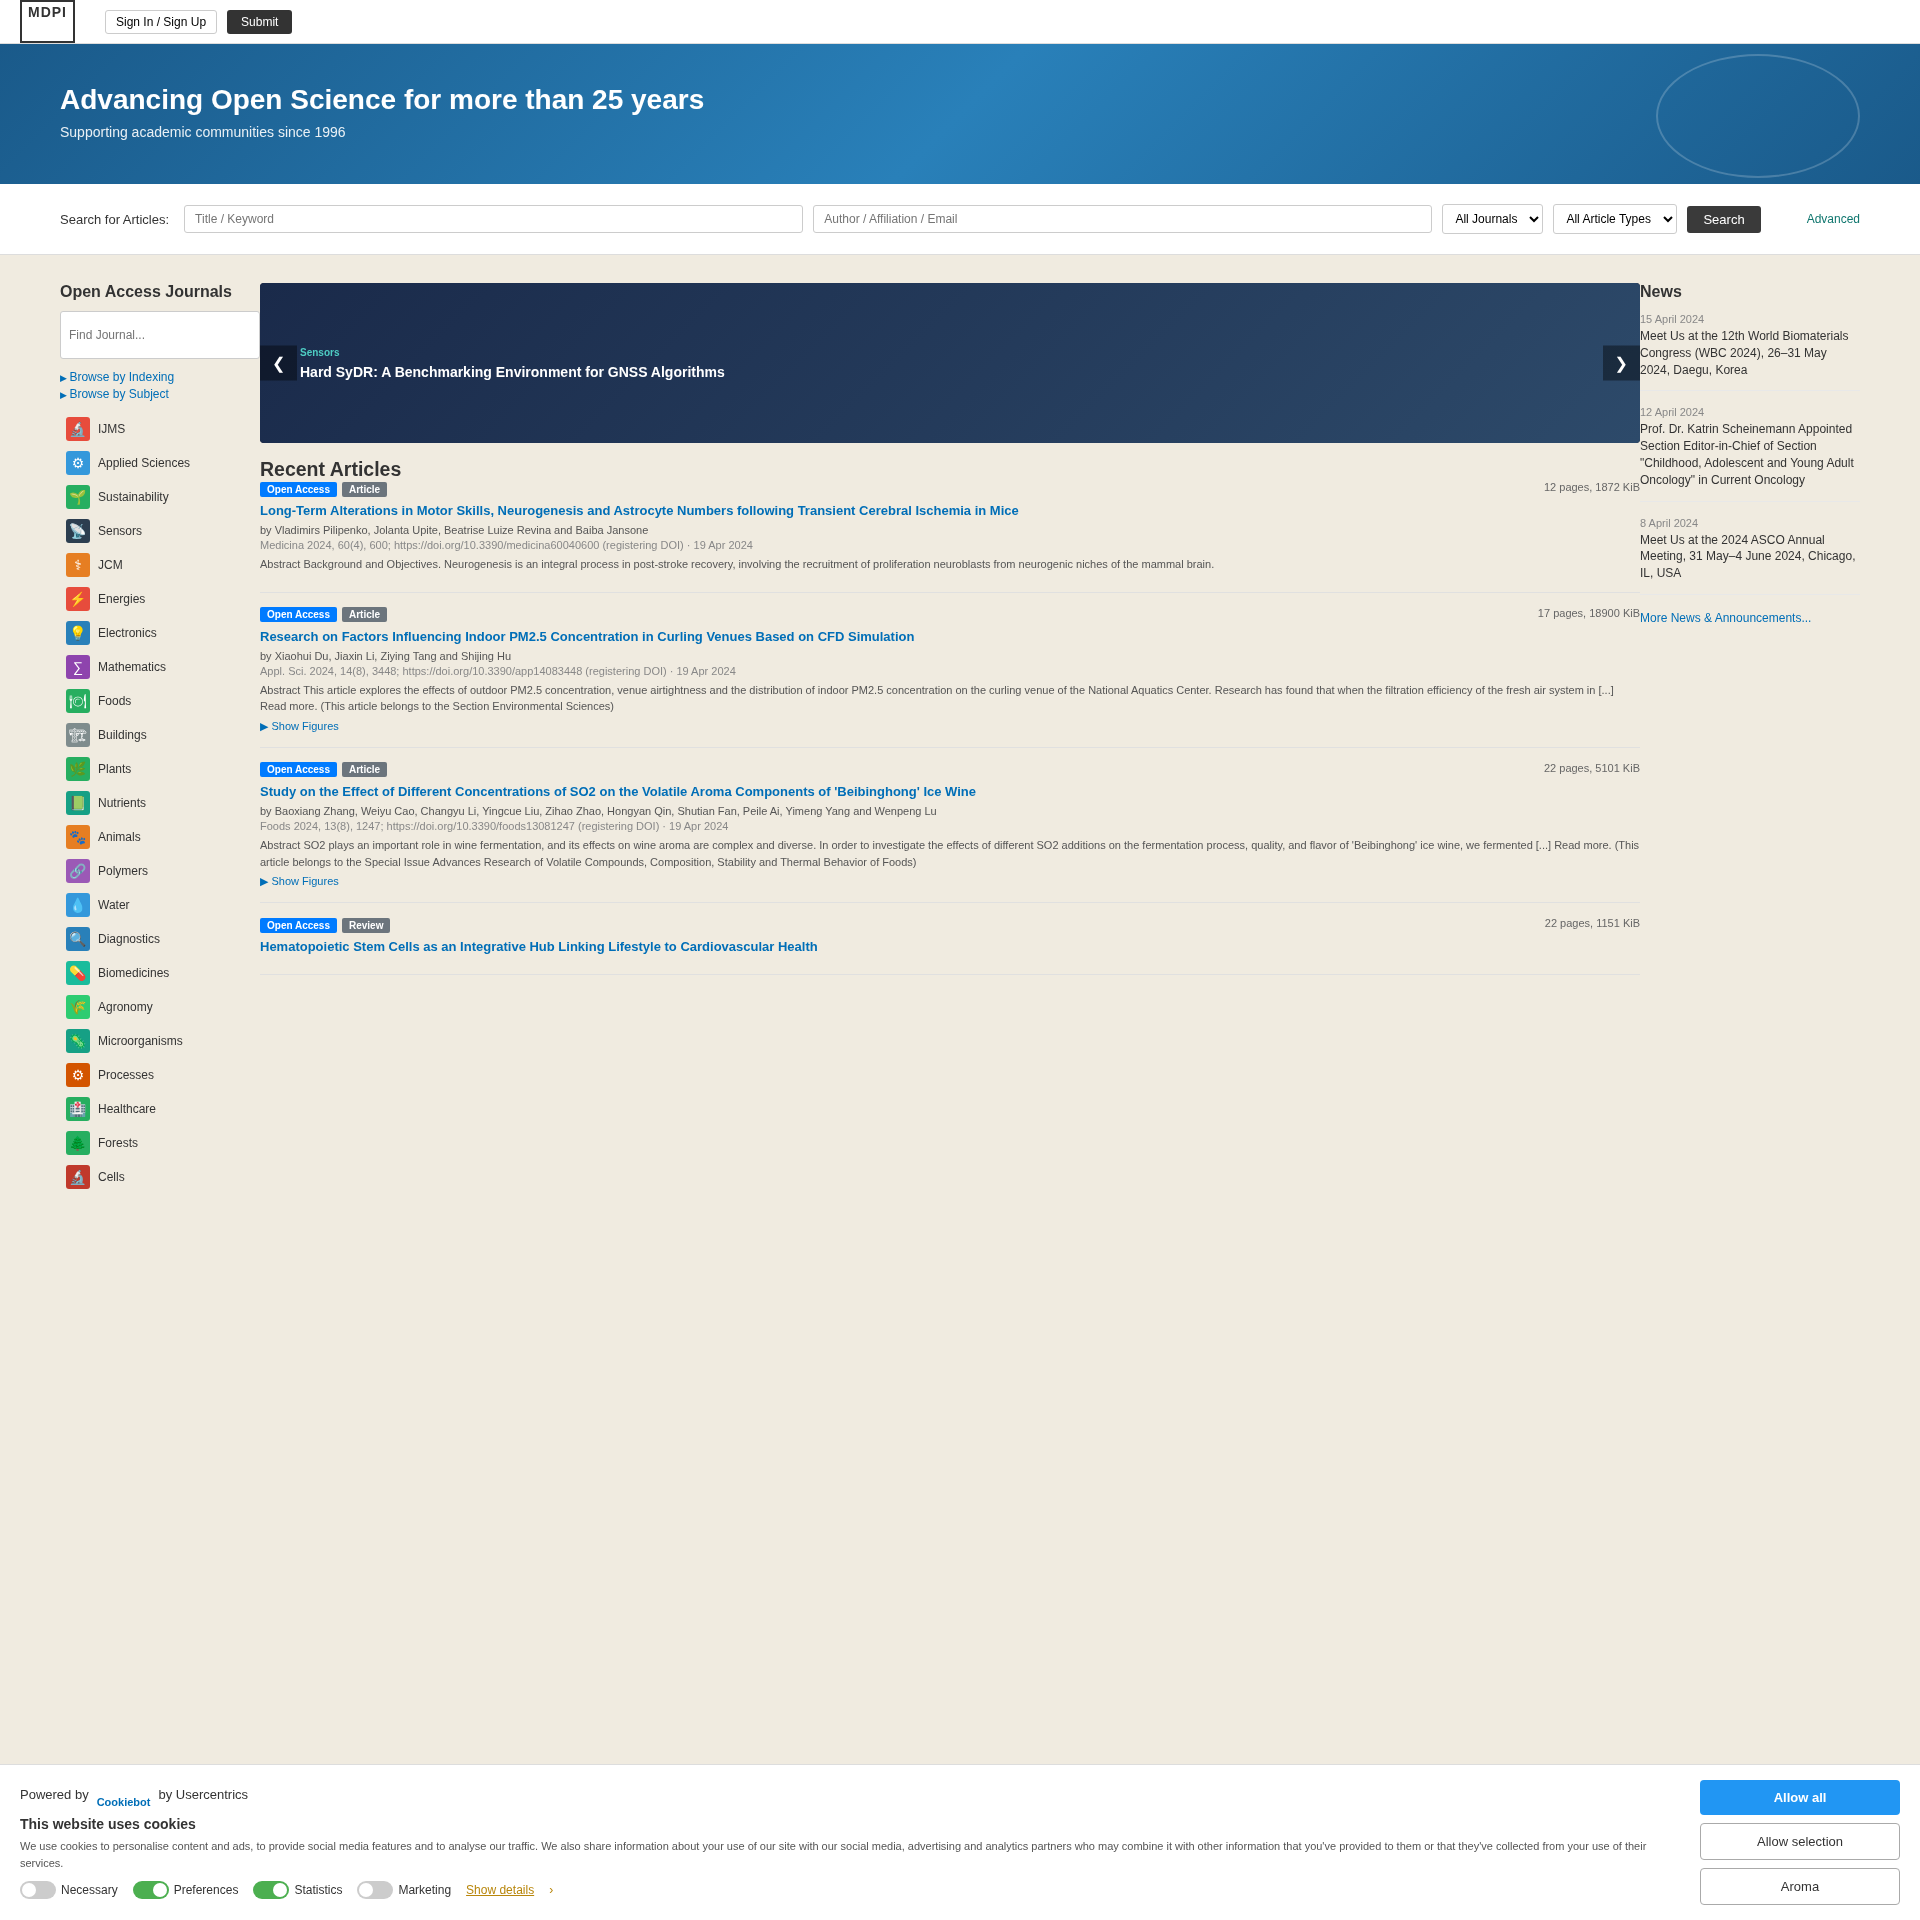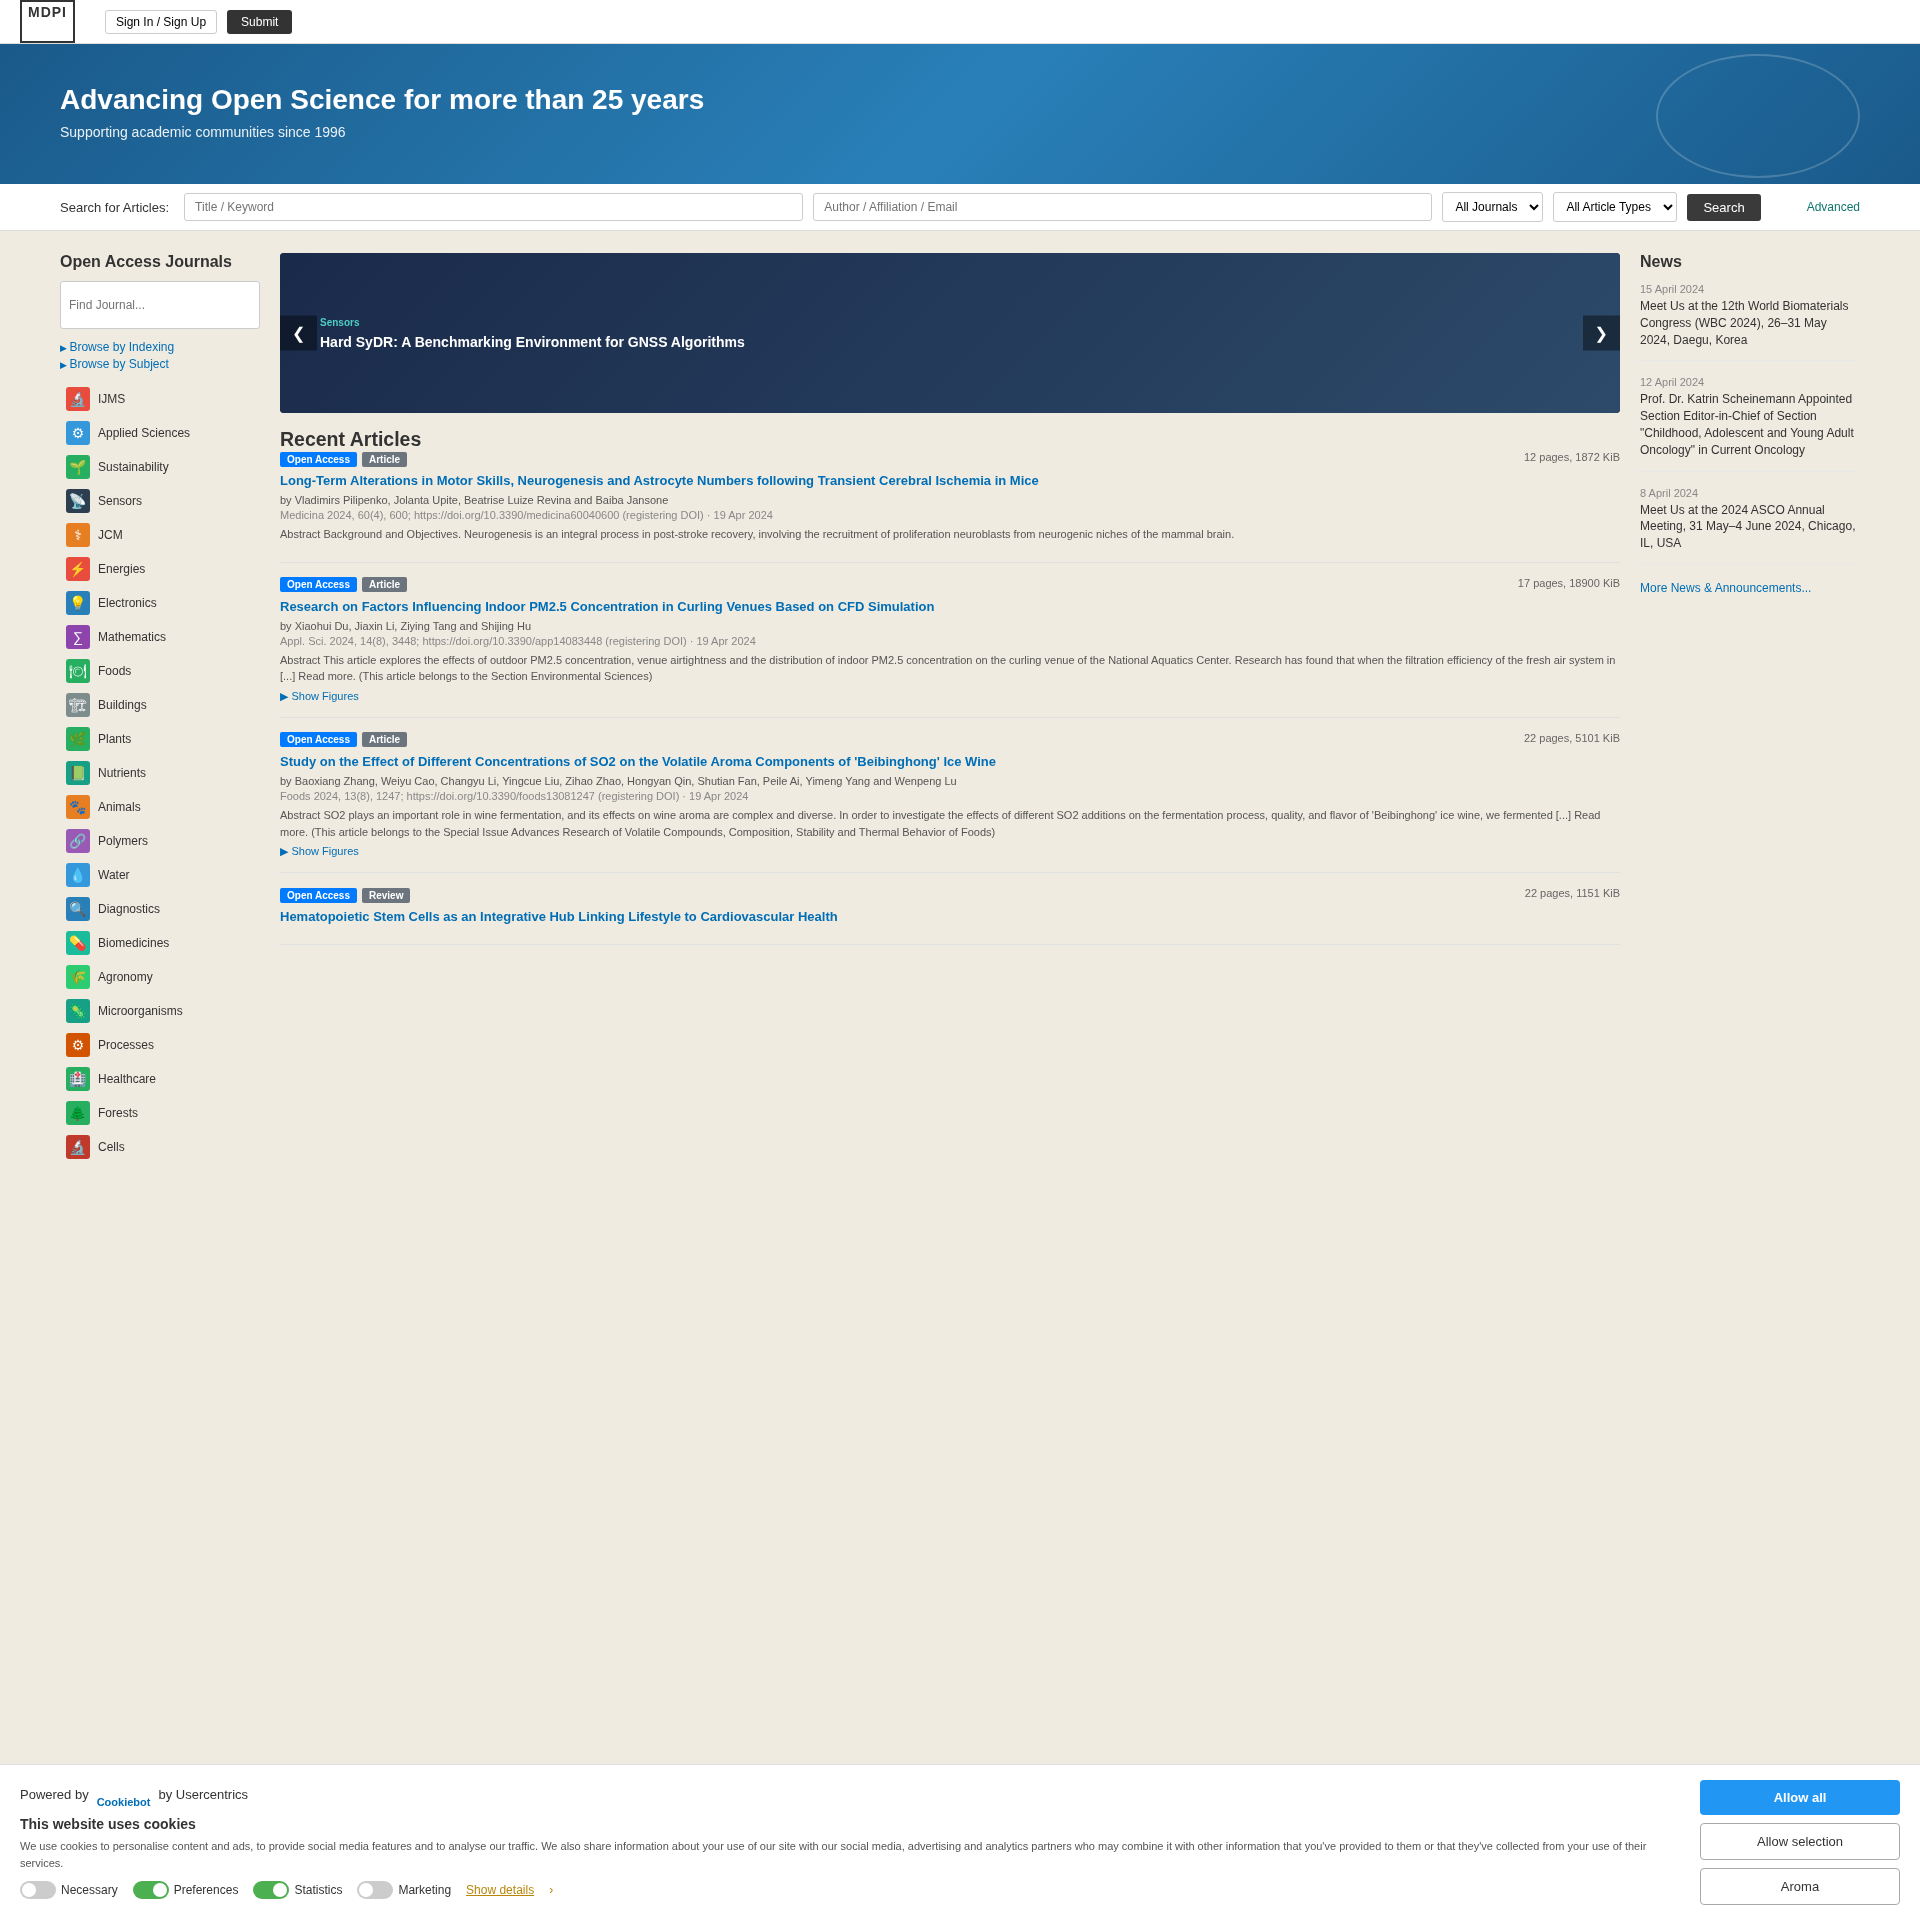--- a/index.html
+++ b/index.html
@@ -14,29 +14,29 @@
     .btn-signin { border: 1px solid #ccc; background: #fff; padding: 4px 10px; border-radius: 3px; cursor: pointer; font-size: 12px; }
     .btn-submit { background: #333; color: #fff; border: none; padding: 5px 14px; border-radius: 3px; cursor: pointer; font-size: 12px; }
 
     
     .hero { background: linear-gradient(135deg, #1a5a8a 0%, #2980b9 50%, #1a5a8a 100%); color: #fff; padding: 40px 60px; min-height: 140px; position: relative; overflow: hidden; }
     .hero::after { content: ''; position: absolute; right: 60px; top: 10px; width: 200px; height: 120px; border-radius: 50%; border: 2px solid rgba(255,255,255,0.2); }
     .hero h1 { font-size: 28px; font-weight: bold; margin-bottom: 8px; }
     .hero p { font-size: 14px; opacity: 0.9; }
 
     
-    .search-bar { background: #fff; padding: 8px 60px; display: flex; align-items: center; gap: 10px; border-bottom: 1px solid #ddd; }
+    .search-bar { background: #fff; padding: 20px 60px; display: flex; align-items: center; gap: 10px; border-bottom: 1px solid #ddd; }
     .search-label { font-size: 13px; color: #333; white-space: nowrap; margin-right: 5px; }
     .search-input { border: 1px solid #ccc; padding: 6px 10px; font-size: 12px; flex: 1; border-radius: 3px; }
     .search-select { border: 1px solid #ccc; padding: 6px 8px; font-size: 12px; border-radius: 3px; background: #fff; cursor: pointer; }
     .btn-search { background: #3a3a3a; color: #fff; border: none; padding: 6px 16px; border-radius: 3px; cursor: pointer; font-size: 13px; }
     .btn-advanced { background: none; border: none; color: #0f766e; font-size: 12px; cursor: pointer; margin-left: 36px; }
 
     
-    .main-content { display: flex; padding: 0 60px; gap: 20px; margin-top: 22px; }
+    .main-content { display: flex; padding: 0 60px; margin-top: 28px; }
 
     
     .sidebar { width: 200px; flex-shrink: 0; }
     .sidebar-title { font-size: 16px; font-weight: bold; margin-bottom: 10px; color: #333; }
     .journal-search { width: 100%; border: 1px solid #ccc; padding: 16px 8px; font-size: 12px; border-radius: 3px; margin-bottom: 8px; }
     .browse-links { margin-bottom: 12px; }
     .browse-links a { display: block; color: #006EB7; text-decoration: none; font-size: 12px; margin: 3px 0; }
     .browse-links a::before { content: '▶ '; font-size: 9px; }
     .subject-list { display: flex; flex-direction: column; gap: 2px; }
     .subject-item { display: flex; align-items: center; gap: 8px; padding: 4px 6px; cursor: pointer; border-radius: 3px; }

